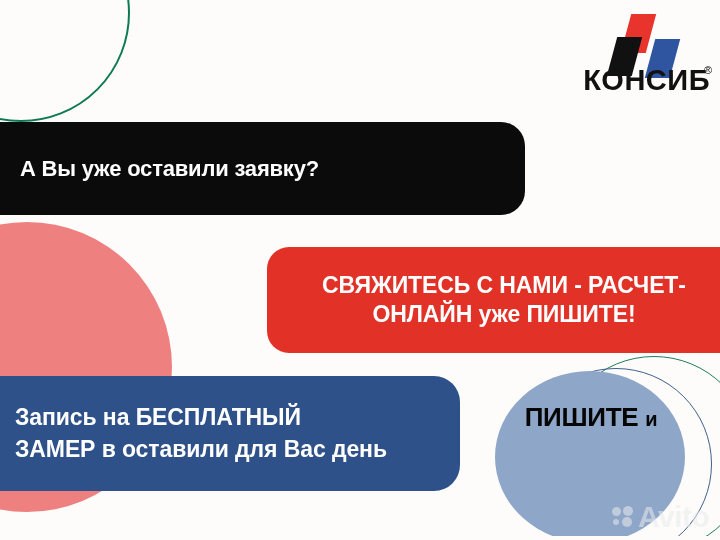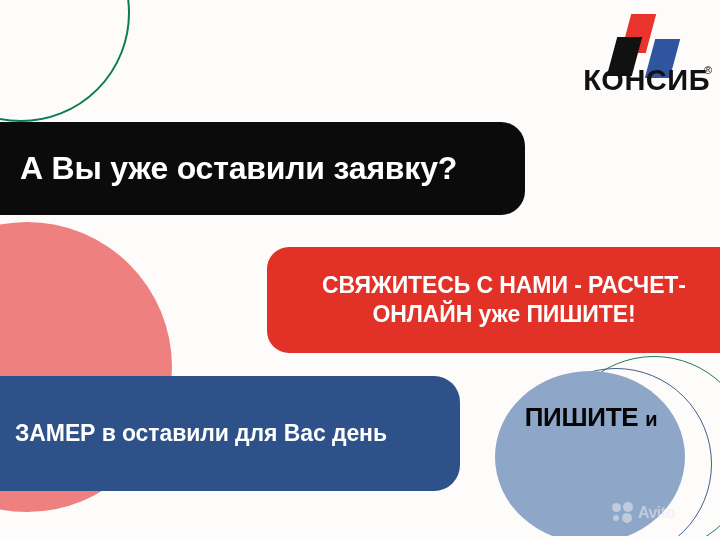--- a/index.html
+++ b/index.html
@@ -126,21 +126,21 @@
     left: -40px;
     top: 122px;
     width: 565px;
     height: 93px;
     background: #0b0b0b;
     border-radius: 24px;
     padding: 0 40px 0 60px;
   }
   .banner-black .line {
     color: #ffffff;
-    font-size: 32px;
+    font-size: 22px;
     font-weight: bold;
     letter-spacing: -0.2px;
     white-space: nowrap;
   }
   .banner-red {
     left: 267px;
     top: 247px;
     width: 480px;
     height: 106px;
     background: #e23228;
@@ -204,21 +204,21 @@
     width: 23px;
     height: 22px;
     margin-right: 3px;
   }
   .wm-dot { position: absolute; border-radius: 50%; background: #e9eaec; }
   .wm-d1 { width: 9px;  height: 9px;  left: 0px;  top: 1px; }
   .wm-d2 { width: 10px; height: 10px; left: 11px; top: 0px; }
   .wm-d3 { width: 10px; height: 10px; left: 10px; top: 11px; }
   .wm-d4 { width: 6px;  height: 6px;  left: 1px;  top: 13px; }
   .wm-text {
-    font-size: 16px;
+    font-size: 30px;
     font-weight: bold;
     color: #e9eaec;
     letter-spacing: -0.5px;
     line-height: 1;
   }
 </style>
 </head>
 <body>
 
 <div class="canvas">
@@ -242,20 +242,21 @@
   <div class="banner banner-black">
     <div class="line">А Вы уже оставили заявку?</div>
   </div>
 
   <div class="banner banner-red">
     <div class="line">СВЯЖИТЕСЬ С НАМИ - РАСЧЕТ-</div>
     <div class="line"><span>ОНЛАЙН </span><span class="soft">уже </span><span>ПИШИТЕ!</span></div>
   </div>
 
   <div class="banner banner-blue">
+    <div class="line">Запись на БЕСПЛАТНЫЙ</div>
     <div class="line">ЗАМЕР в оставили для Вас день</div>
   </div>
 
   <div class="callout">
     <div><span>ПИШИТЕ </span><span class="small">и</span></div>
   </div>
 
   <div class="watermark">
     <div class="wm-dots">
       <div class="wm-dot wm-d1"></div>

